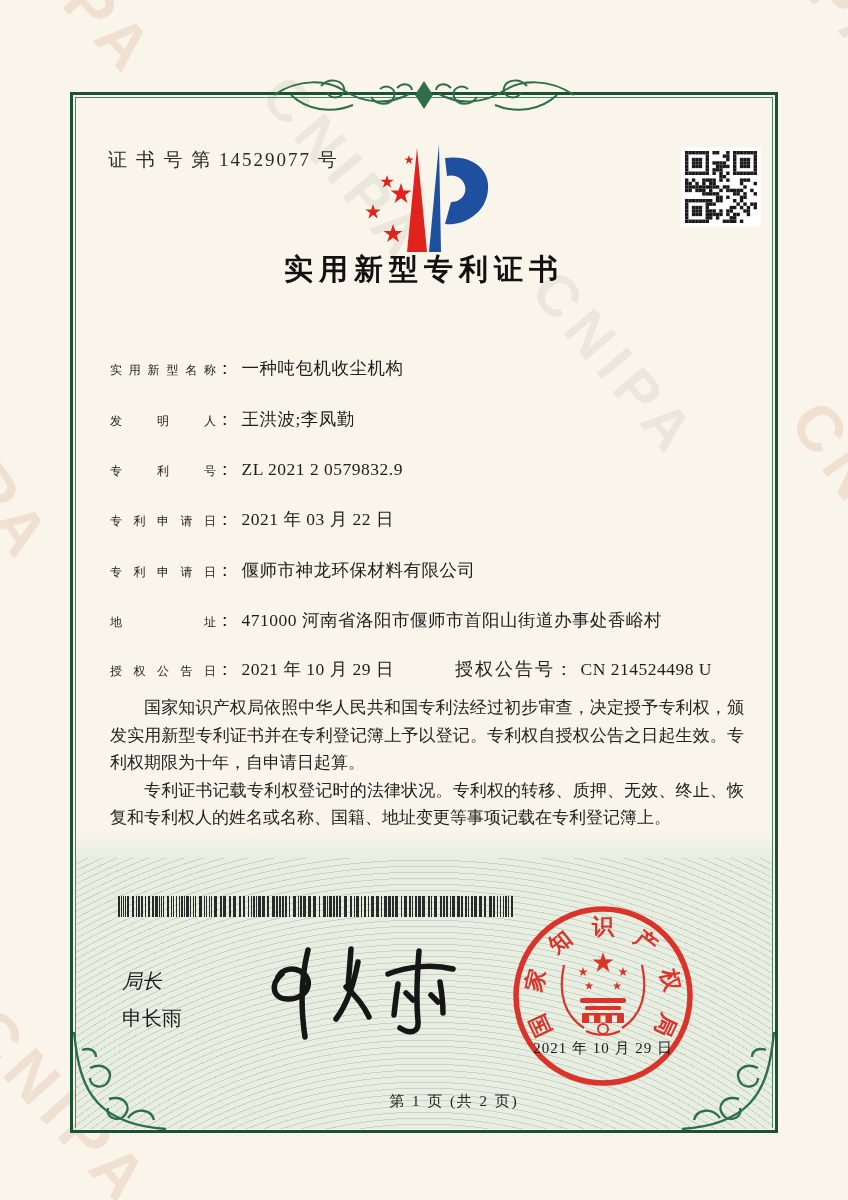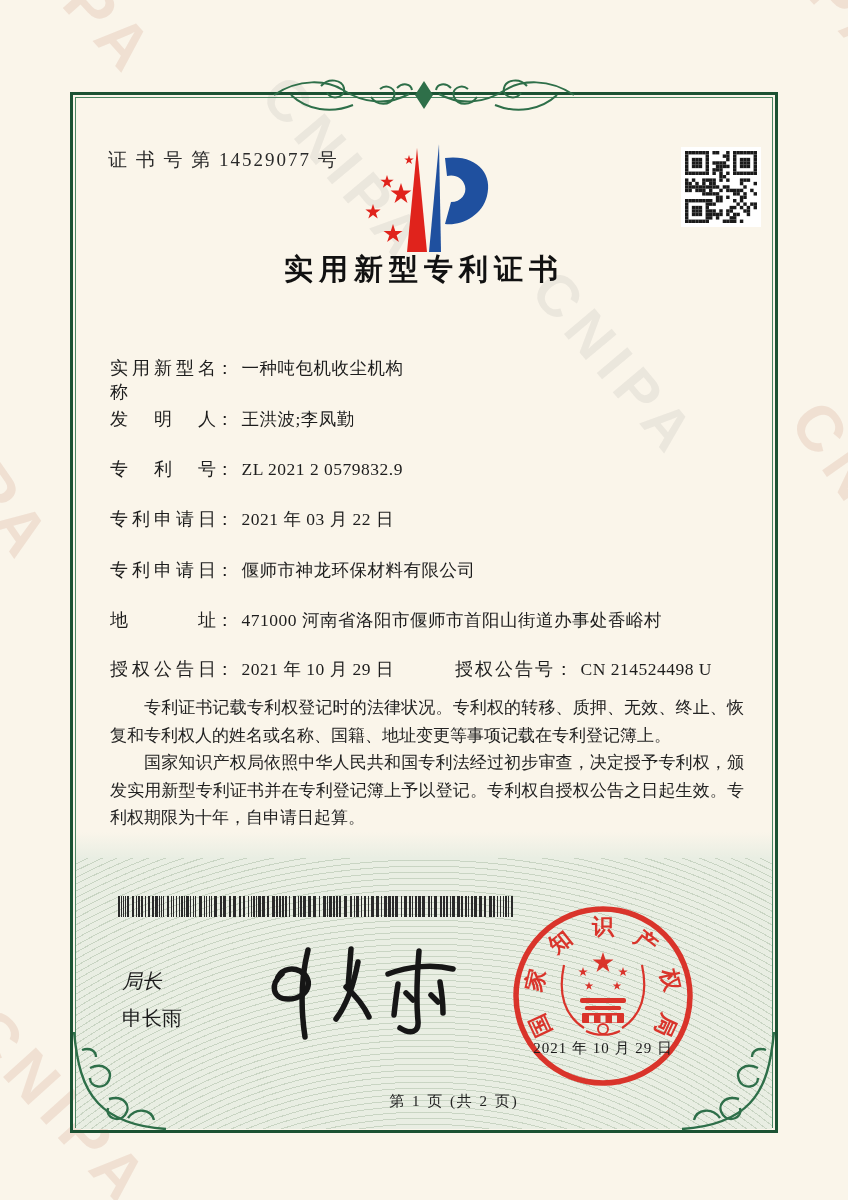--- a/index.html
+++ b/index.html
@@ -53,21 +53,21 @@
   }
   .qr{ position:absolute; left:681px; top:147px; width:80px; height:80px; }
   .logo{ position:absolute; left:355px; top:140px; }
   .title{
     position:absolute; left:0; right:0; top:250px; margin:0; text-align:center;
     font-size:29px; font-weight:bold; letter-spacing:6px; color:#111;
   }
   .field-row{ position:absolute; left:110px; right:70px; font-size:17.5px; display:flex; align-items:baseline;}
   .flabel{
     display:inline-block; width:106px; text-align:justify; text-align-last:justify;
-    font-size:18px; color:#1d1d1d; flex:0 0 auto;
+    font-size:12px; color:#1d1d1d; flex:0 0 auto;
   }
   .fcolon{ margin-right:8px; }
   .fvalue{ letter-spacing:0.5px; }
   .row1{top:356px}.row2{top:407px}.row3{top:457px}.row4{top:507px}.row5{top:558px}.row6{top:608px}
   .row-grant{ top:657px; display:block; }
   .grant-left{ display:inline-flex; align-items:baseline; }
   .grant-right{ position:absolute; left:345px; top:0; display:inline-flex; align-items:baseline; white-space:nowrap;}
   .glabel{ letter-spacing:2px; font-size:18px;}
   .body-text{
     position:absolute; left:110px; top:694px; width:634px;
@@ -419,22 +419,22 @@
         <span class="fvalue">2021 年 10 月 29 日</span>
       </span>
       <span class="grant-right">
         <span class="glabel">授权公告号</span>
           <span class="fcolon">：</span>
         <span class="fvalue">CN 214524498 U</span>
       </span>
     </div>
 
     <div class="body-text">
+      <p>国家知识产权局依照中华人民共和国专利法经过初步审查，决定授予专利权，颁发实用新型专利证书并在专利登记簿上予以登记。专利权自授权公告之日起生效。专利权期限为十年，自申请日起算。</p>
       <p>专利证书记载专利权登记时的法律状况。专利权的转移、质押、无效、终止、恢复和专利权人的姓名或名称、国籍、地址变更等事项记载在专利登记簿上。</p>
-      <p>国家知识产权局依照中华人民共和国专利法经过初步审查，决定授予专利权，颁发实用新型专利证书并在专利登记簿上予以登记。专利权自授权公告之日起生效。专利权期限为十年，自申请日起算。</p>
     </div>
 
     <svg class="barcode" id="barcode" width="402" height="21" viewBox="0 0 402 21">
         <rect x="0" y="0" width="2" height="21" fill="#2a2a2a"></rect>
         <rect x="3" y="0" width="1" height="21" fill="#2a2a2a"></rect>
         <rect x="5" y="0" width="1" height="21" fill="#2a2a2a"></rect>
         <rect x="7" y="0" width="1" height="21" fill="#2a2a2a"></rect>
         <rect x="9" y="0" width="2" height="21" fill="#2a2a2a"></rect>
         <rect x="14" y="0" width="2" height="21" fill="#2a2a2a"></rect>
         <rect x="18" y="0" width="1" height="21" fill="#2a2a2a"></rect>

